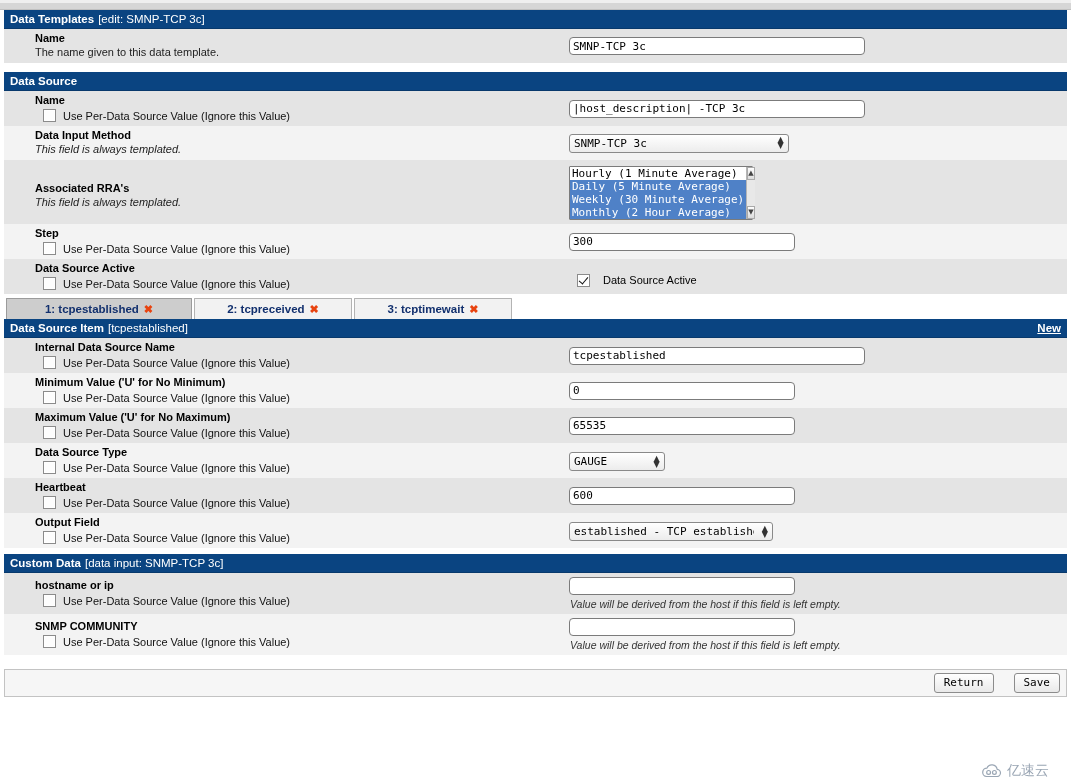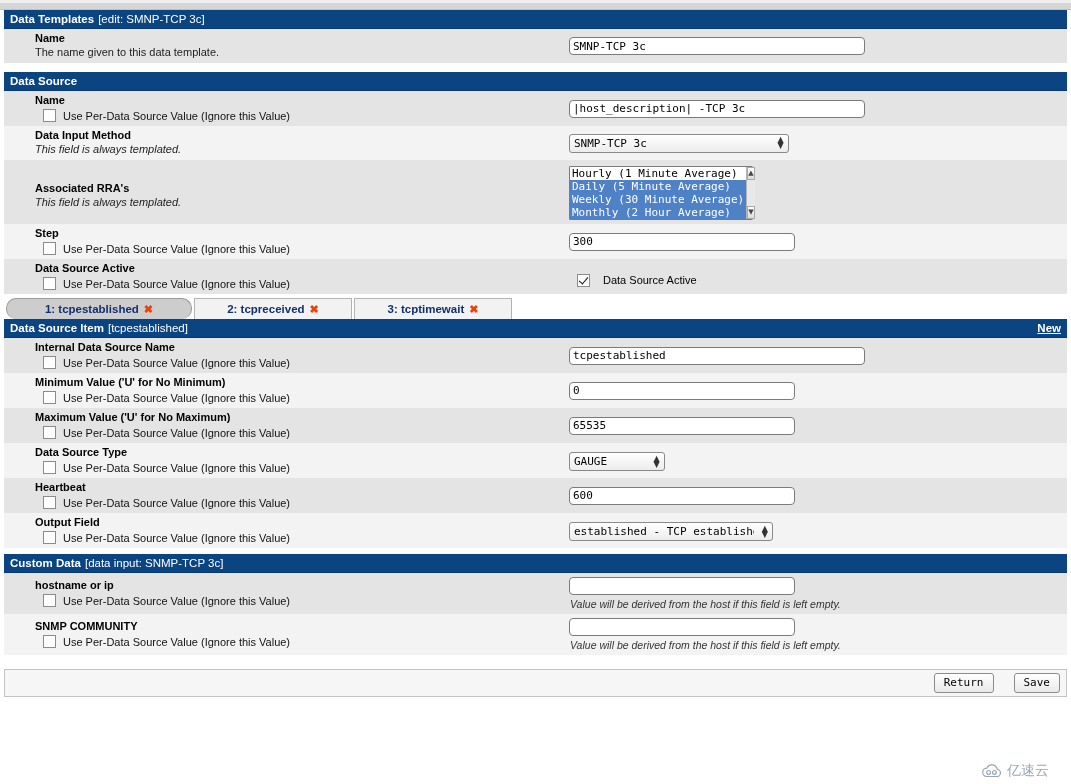--- a/index.html
+++ b/index.html
@@ -174,21 +174,21 @@
     background: #f2f2f2;
     color: #12306e;
     font-weight: bold;
     font-size: 11.5px;
     text-align: center;
     margin-right: 2px;
     padding: 0 10px;
     white-space: nowrap;
     border-radius: 1px 1px 0 0;
   }
-  .tab.active { background: #cdcdcd; border-color: #9b9b9b; border-radius: 10px; }
+  .tab.active { background: #cdcdcd; border-color: #9b9b9b; }
   .tab .x { color: #e8430f; font-weight: bold; margin-left: 5px; font-size: 11px; }
   .tab-w1 { width: 186px; padding: 0; }
   .tab-w2 { width: 158px; padding: 0; }
   .tab-w3 { width: 158px; padding: 0; }
 
   
   .actionbar {
     margin: 14px 4px 0 4px;
     border: 1px solid #c3c3c3;
     background: #f6f6f6;

